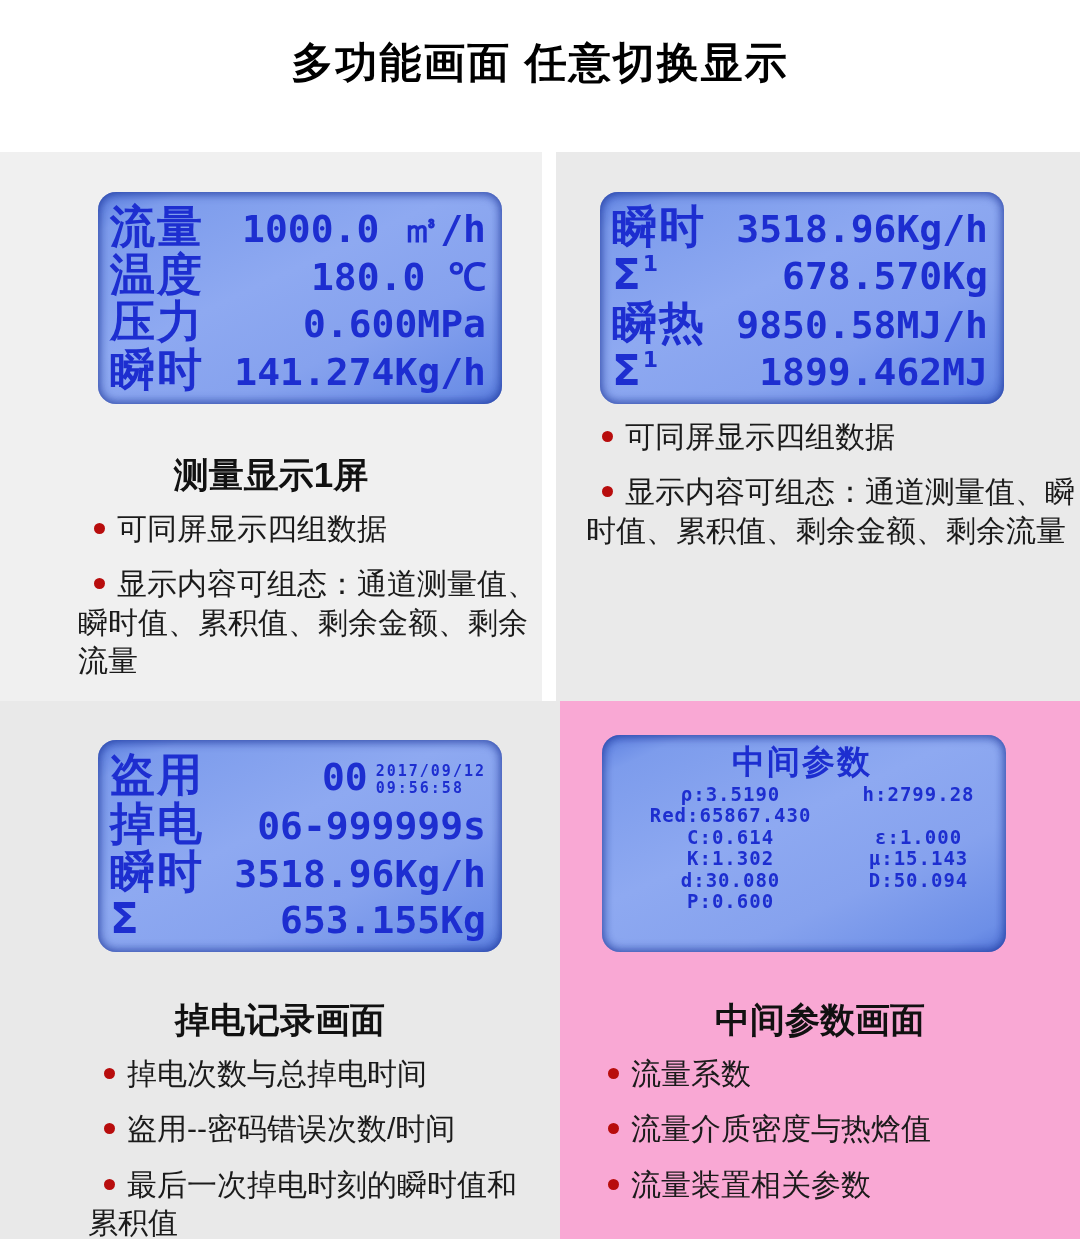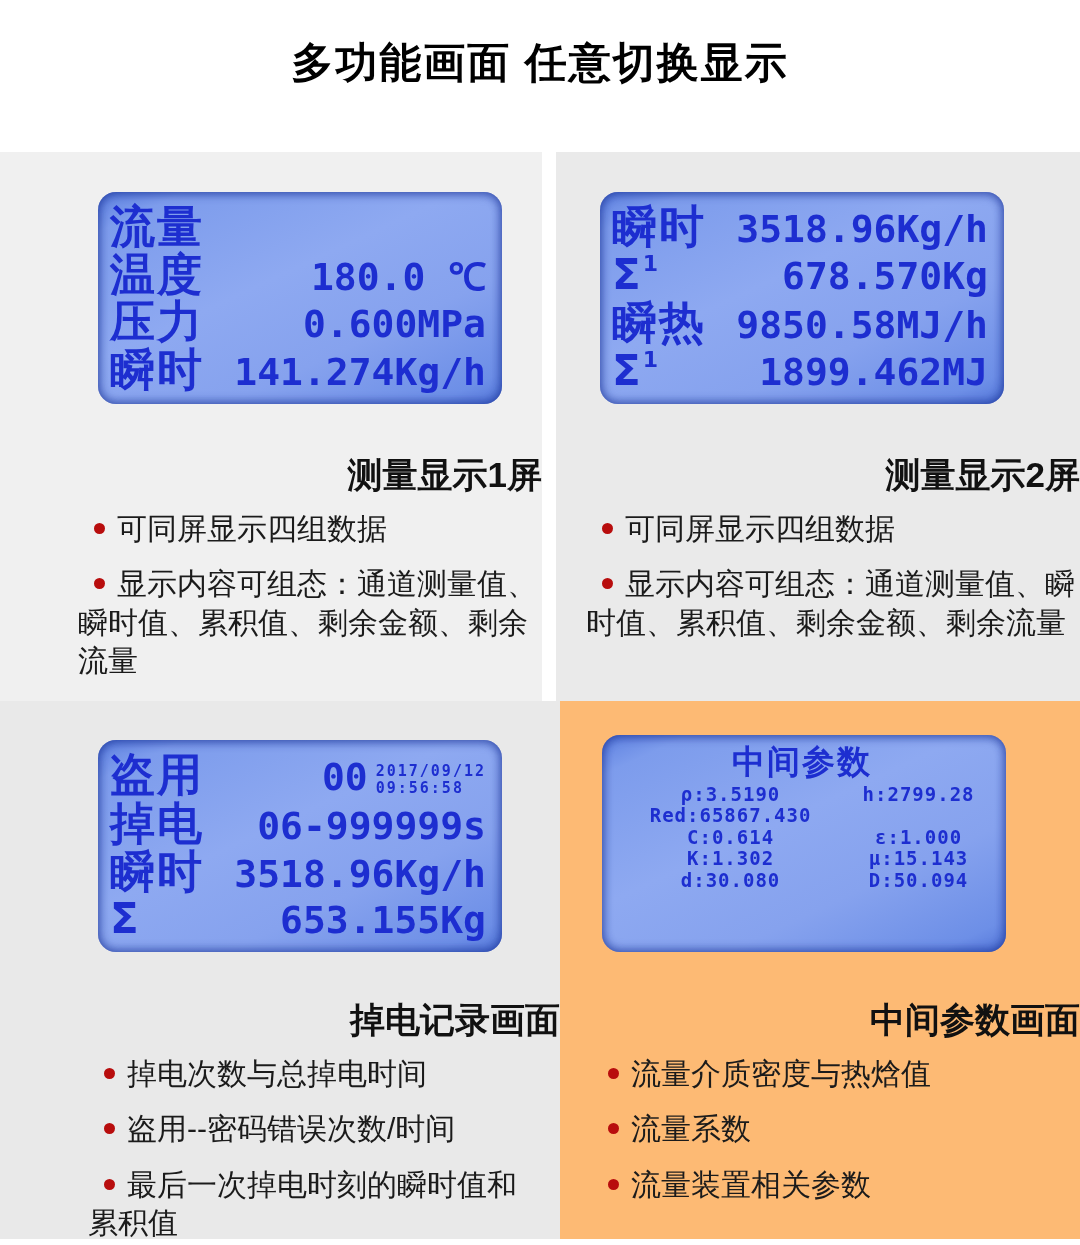--- a/index.html
+++ b/index.html
@@ -10,21 +10,21 @@
   .main-title{
     position:absolute;left:0;top:36px;width:1080px;margin:0;
     text-align:center;font-size:42px;font-weight:bold;color:#000;
     letter-spacing:2px;line-height:1.3;
   }
   
   .quad{position:absolute;box-sizing:border-box;}
   .quad-tl{left:0;top:152px;width:542px;height:549px;background:#f0f0f0;}
   .quad-tr{left:556px;top:152px;width:524px;height:549px;background:#eaeaea;}
   .quad-bl{left:0;top:701px;width:560px;height:544px;background:#e9e9e9;}
-  .quad-br{left:560px;top:701px;width:520px;height:544px;background:#fdba74;}
+  .quad-br{left:560px;top:701px;width:520px;height:544px;background:#f9a8d4;}
 
   
   .lcd{
     box-sizing:border-box;width:404px;height:212px;border-radius:18px;
     background:linear-gradient(155deg,#5d80e0 0%,#7d9cec 10%,#8ea9f1 42%,#86a2ee 68%,#6d8fe7 92%,#5578da 100%);
     box-shadow:inset 0 3px 10px rgba(22,48,150,.40),inset 0 -3px 10px rgba(22,48,150,.35),inset 3px 0 8px rgba(22,48,150,.25),inset -3px 0 8px rgba(22,48,150,.25);
     color:#1d2ed0;font-family:"DejaVu Sans Mono",monospace;font-weight:bold;
     padding:12px 16px 12px 12px;display:flex;flex-direction:column;justify-content:space-between;
   }
   .lcd-row{display:flex;justify-content:space-between;align-items:baseline;line-height:1;white-space:nowrap;}
@@ -36,21 +36,21 @@
   .lcd-datetime{display:flex;flex-direction:column;font-size:15px;line-height:1.1;letter-spacing:2px;margin-left:8px;text-align:left;}
   
   .lcd-params{justify-content:flex-start;padding-top:8px;}
   .lcd-params-title{text-align:center;font-size:33px;letter-spacing:2px;font-family:"DejaVu Sans",sans-serif;margin:2px 0 6px 0;line-height:1;}
   .param-row{display:flex;font-size:19px;line-height:1.13;letter-spacing:1px;white-space:nowrap;text-align:center;}
   .p-left{width:62%;}
   .p-right{flex:1;}
 
   
   .caption{
-    text-align:right;font-size:35px;font-weight:bold;color:#111;
+    text-align:center;font-size:35px;font-weight:bold;color:#111;
     margin:50px 0 0 0;line-height:1.2;
   }
   .quad-bl .caption,.quad-br .caption{margin-top:47px;}
   .bullets{margin-top:14px;font-size:30px;color:#1b1b1b;}
   .quad-tl .bullets{padding:0 0 0 78px;}
   .quad-tr .bullets{padding:0 0 0 30px;}
   .quad-bl .bullets{padding:0 28px 0 88px;}
   .quad-br .bullets{padding:0 0 0 32px;}
   .bullet{margin:0 0 17px 0;text-indent:16px;line-height:1.28;}
   .dot{
@@ -67,20 +67,21 @@
 <body>
 
 <div class="page">
 
   <h1 class="main-title">多功能画面 任意切换显示</h1>
 
   <section class="quad quad-tl">
     <div class="lcd">
       <div class="lcd-row">
         <span class="lcd-label">流量</span>
+        <span class="lcd-value">1000.0 ㎥/h</span>
       </div>
       <div class="lcd-row">
         <span class="lcd-label">温度</span>
         <span class="lcd-value">180.0 ℃</span>
       </div>
       <div class="lcd-row">
         <span class="lcd-label">压力</span>
         <span class="lcd-value">0.600MPa</span>
       </div>
       <div class="lcd-row">
@@ -107,21 +108,20 @@
       </div>
       <div class="lcd-row">
         <span class="lcd-label">瞬热</span>
         <span class="lcd-value">9850.58MJ/h</span>
       </div>
       <div class="lcd-row">
         <span class="lcd-label lcd-sigma"><span>Σ</span><sup>1</sup></span>
         <span class="lcd-value">1899.462MJ</span>
       </div>
     </div>
-    <h2 class="caption">测量显示2屏</h2>
     <div class="bullets">
       <p class="bullet"><span class="dot"></span><span>可同屏显示四组数据</span></p>
       <p class="bullet"><span class="dot"></span><span>显示内容可组态：通道测量值、瞬时值、累积值、剩余金额、剩余流量</span></p>
     </div>
   </section>
 
   <section class="quad quad-bl">
     <div class="lcd">
       <div class="lcd-row">
         <span class="lcd-label">盗用</span>
@@ -171,24 +171,25 @@
       </div>
       <div class="param-row">
         <span class="p-left">K:1.302</span>
         <span class="p-right">μ:15.143</span>
       </div>
       <div class="param-row">
         <span class="p-left">d:30.080</span>
         <span class="p-right">D:50.094</span>
       </div>
       <div class="param-row">
+        <span class="p-left">P:0.600</span>
         <span class="p-right"></span>
       </div>
     </div>
     <h2 class="caption">中间参数画面</h2>
     <div class="bullets">
+      <p class="bullet"><span class="dot"></span><span>流量系数</span></p>
       <p class="bullet"><span class="dot"></span><span>流量介质密度与热焓值</span></p>
-      <p class="bullet"><span class="dot"></span><span>流量系数</span></p>
       <p class="bullet"><span class="dot"></span><span>流量装置相关参数</span></p>
     </div>
   </section>
 
 </div>
 
 </body></html>

